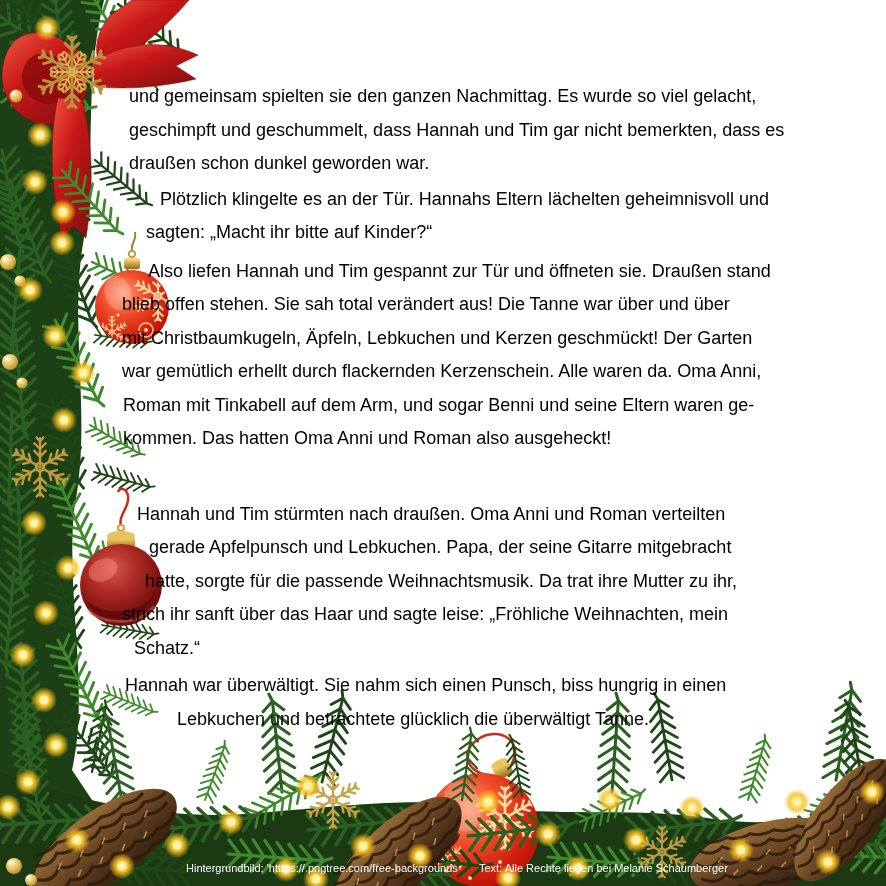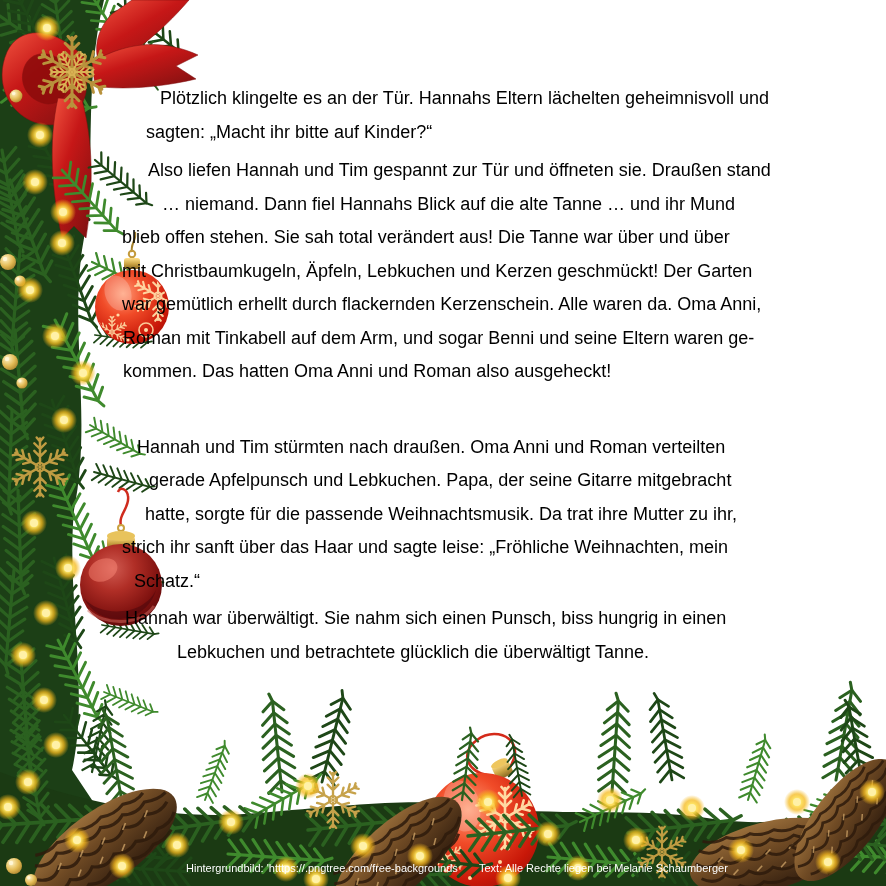--- a/index.html
+++ b/index.html
@@ -306,27 +306,31 @@
         <use href="#light" transform="translate(692,808)"></use>
     <use href="#light" transform="translate(741,850)"></use>
         <use href="#light" transform="translate(797,802)"></use>
     <use href="#light" transform="translate(872,792)"></use>
         <use href="#light" transform="translate(828,862)"></use>
     <use href="#light" transform="translate(508,878)"></use>
   </g>
 </svg>
 
 <div class="story">
+      <div class="para" style="margin-top: 0px;">
+        <div class="story-line" style="margin-left: 7px;">und gemeinsam spielten sie den ganzen Nachmittag. Es wurde so viel gelacht,</div>
+        <div class="story-line" style="margin-left: 7px;">geschimpft und geschummelt, dass Hannah und Tim gar nicht bemerkten, dass es</div>
+        <div class="story-line" style="margin-left: 7px;">draußen schon dunkel geworden war.</div>
+      </div>
       <div class="para" style="margin-top: 2px;">
         <div class="story-line" style="margin-left: 38px;">Plötzlich klingelte es an der Tür. Hannahs Eltern lächelten geheimnisvoll und</div>
         <div class="story-line" style="margin-left: 24px;">sagten: „Macht ihr bitte auf Kinder?“</div>
       </div>
       <div class="para" style="margin-top: 5px;">
         <div class="story-line" style="margin-left: 26px;">Also liefen Hannah und Tim gespannt zur Tür und öffneten sie. Draußen stand</div>
-        <div class="story-line" style="margin-left: 40px;">… niemand. Dann fiel Hannahs Blick auf die alte Tanne … und ihr Mund</div>
         <div class="story-line" style="">blieb offen stehen. Sie sah total verändert aus! Die Tanne war über und über</div>
         <div class="story-line" style="margin-left: 0px;">mit Christbaumkugeln, Äpfeln, Lebkuchen und Kerzen geschmückt! Der Garten</div>
         <div class="story-line" style="margin-left: 0px;">war gemütlich erhellt durch flackernden Kerzenschein. Alle waren da. Oma Anni,</div>
         <div class="story-line" style="margin-left: 1px;">Roman mit Tinkabell auf dem Arm, und sogar Benni und seine Eltern waren ge-</div>
         <div class="story-line" style="margin-left: 1px;">kommen. Das hatten Oma Anni und Roman also ausgeheckt!</div>
       </div>
       <div class="para" style="margin-top: 42px;">
         <div class="story-line" style="margin-left: 15px;">Hannah und Tim stürmten nach draußen. Oma Anni und Roman verteilten</div>
         <div class="story-line" style="margin-left: 27px;">gerade Apfelpunsch und Lebkuchen. Papa, der seine Gitarre mitgebracht</div>
         <div class="story-line" style="margin-left: 23px;">hatte, sorgte für die passende Weihnachtsmusik. Da trat ihre Mutter zu ihr,</div>

